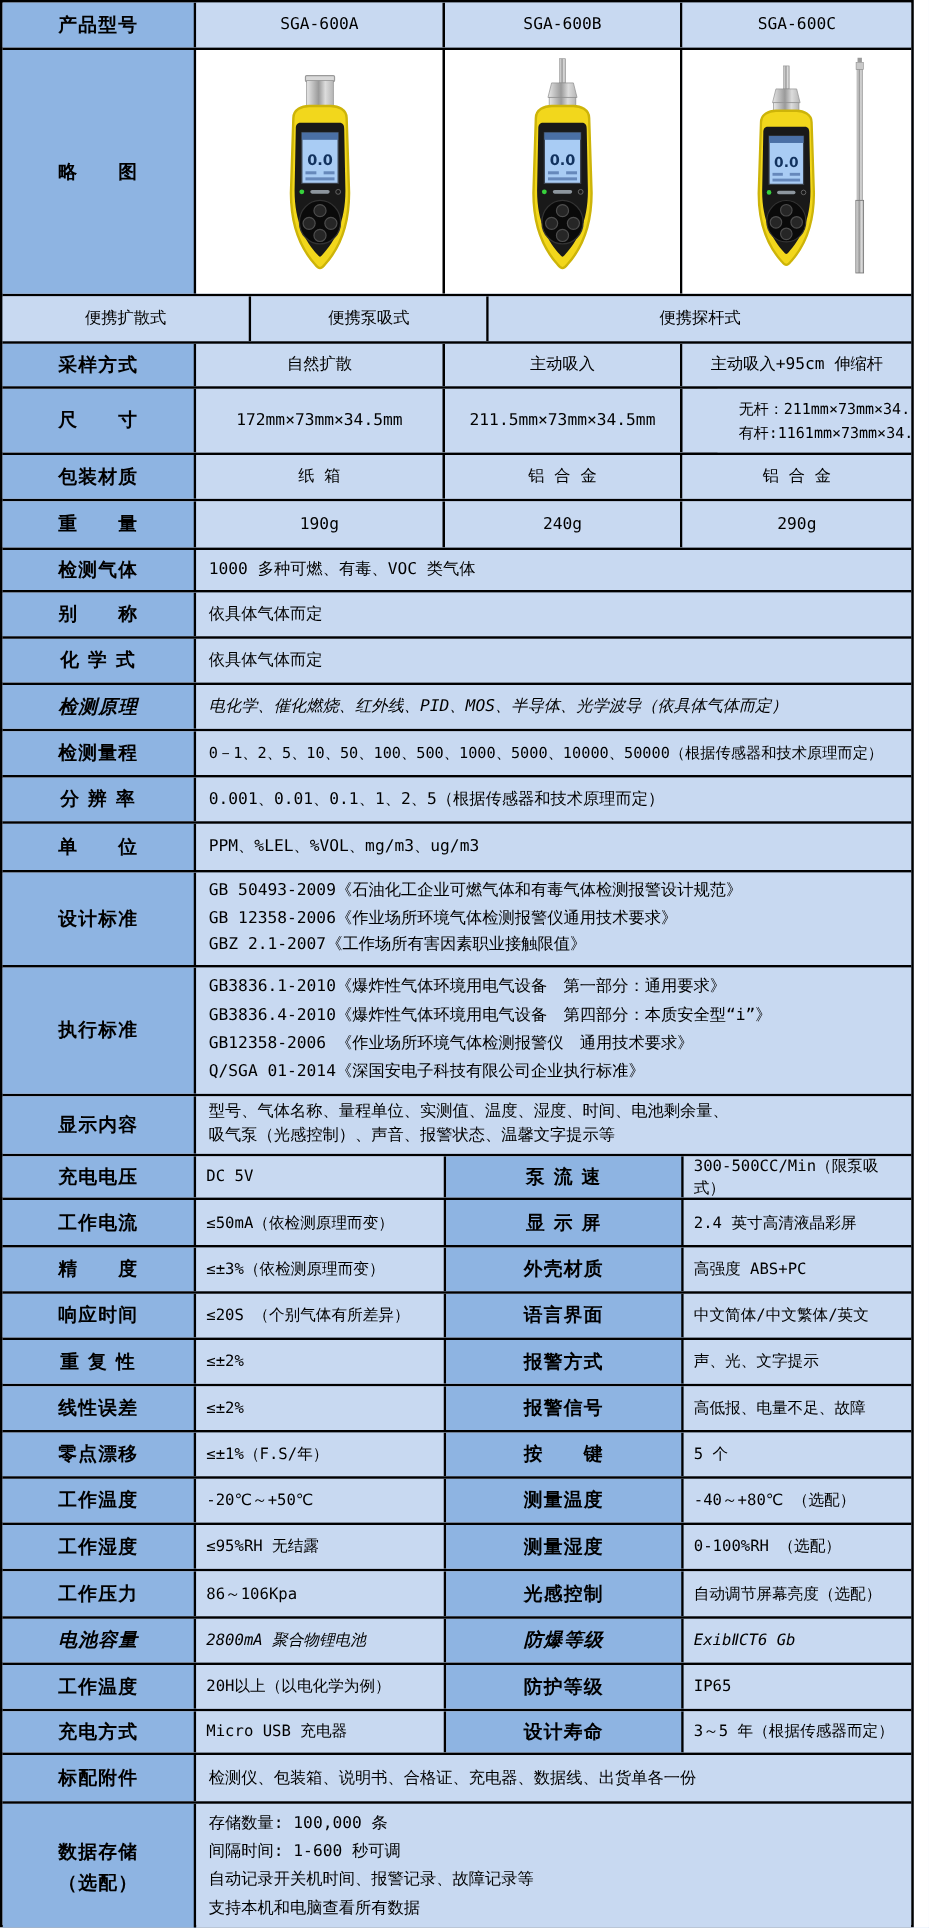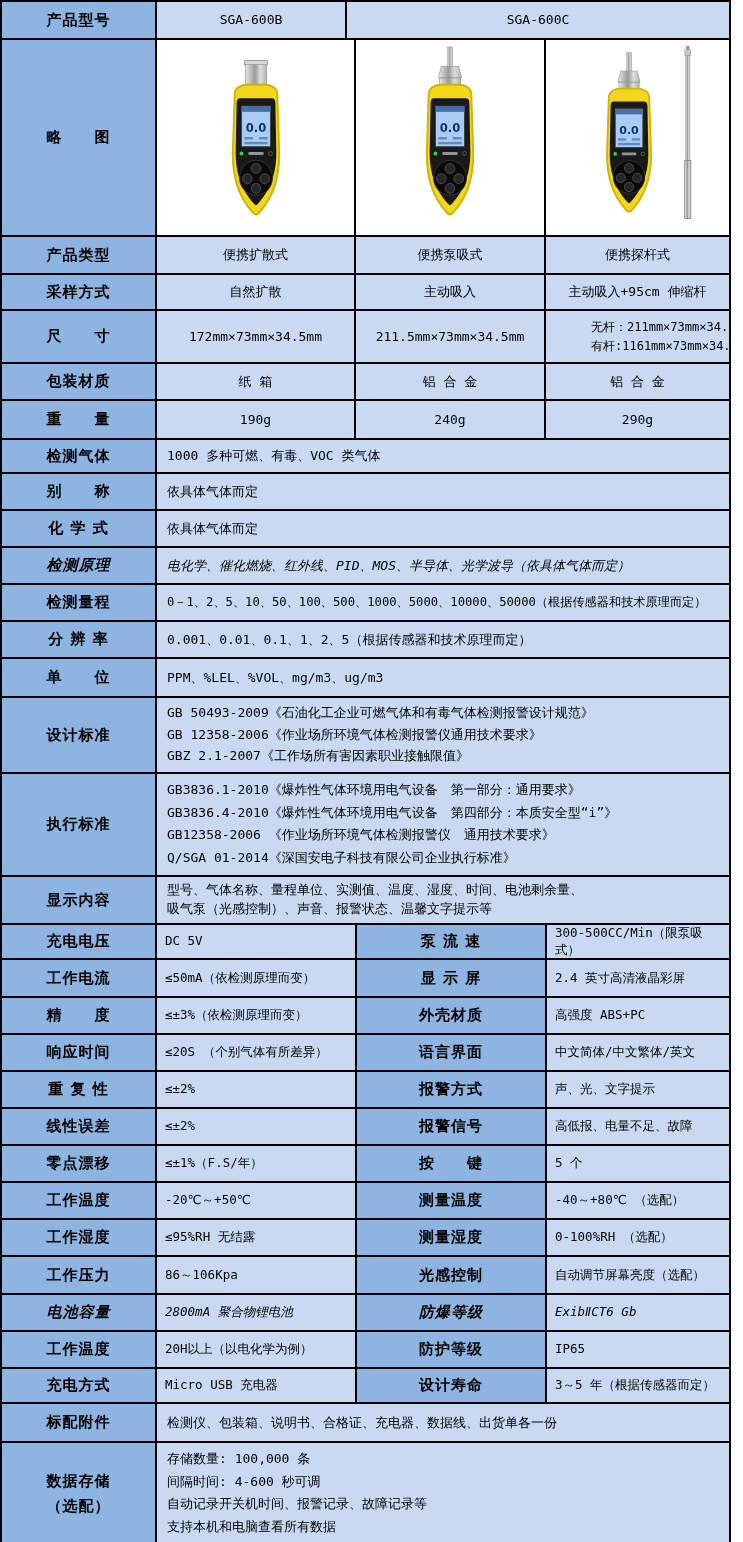--- a/index.html
+++ b/index.html
@@ -46,20 +46,21 @@
   .lines div { line-height:1.3; }
   .tight { font-size:12.2px; white-space:nowrap; }
   svg { display:block; }
 </style>
 </head>
 <body>
 
 <div id="spec-table">
     <div class="row" style="height: 38px;">
       <div class="lab">产品型号</div>
+      <div class="cell c2">SGA-600A</div>
       <div class="cell c3">SGA-600B</div>
       <div class="cell c4">SGA-600C</div>
     </div>
     <div class="row" style="height: 197px;">
       <div class="lab">略　　图</div>
       <div class="cell imgcell c2">
         <svg viewBox="0 0 130 190" width="126" height="184">
           <defs>
             <linearGradient id="metal0" x1="0" y1="0" x2="1" y2="0">
               <stop offset="0" stop-color="#e8e8e8"></stop>
@@ -153,21 +154,20 @@
           <g>
             <rect x="114.6" y="0" width="3.6" height="4" fill="#9a9a9a"></rect>
             <rect x="113.4" y="4" width="6" height="6" fill="#c9c9c9" stroke="#8f8f8f" stroke-width="0.5"></rect>
             <rect x="114.2" y="10" width="4.4" height="108" fill="url(#metal2)" stroke="#8f8f8f" stroke-width="0.5"></rect>
             <rect x="113.2" y="118" width="6.4" height="60" fill="url(#metal2)" stroke="#777" stroke-width="0.7"></rect>
           </g>
         </svg>
       </div>
     </div>
     <div class="row" style="height: 38px;">
-      <div class="lab">产品类型</div>
       <div class="cell c2">便携扩散式</div>
       <div class="cell c3">便携泵吸式</div>
       <div class="cell c4">便携探杆式</div>
     </div>
     <div class="row" style="height: 36px;">
       <div class="lab">采样方式</div>
       <div class="cell c2">自然扩散</div>
       <div class="cell c3">主动吸入</div>
       <div class="cell c4">主动吸入+95cm 伸缩杆</div>
     </div>
@@ -326,18 +326,18 @@
       <div class="lab">标配附件</div>
       <div class="cell wide">检测仪、包装箱、说明书、合格证、充电器、数据线、出货单各一份</div>
     </div>
     <div class="row" style="height: 101px;">
       <div class="lab">
         <div>数据存储</div>
         <div>（选配）</div>
       </div>
       <div class="cell wide lines">
         <div>存储数量: 100,000 条</div>
-        <div>间隔时间: 4-600 秒可调</div>
+        <div>间隔时间: 1-600 秒可调</div>
         <div>自动记录开关机时间、报警记录、故障记录等</div>
         <div>支持本机和电脑查看所有数据</div>
       </div>
     </div>
   </div>
 
 </body></html>

